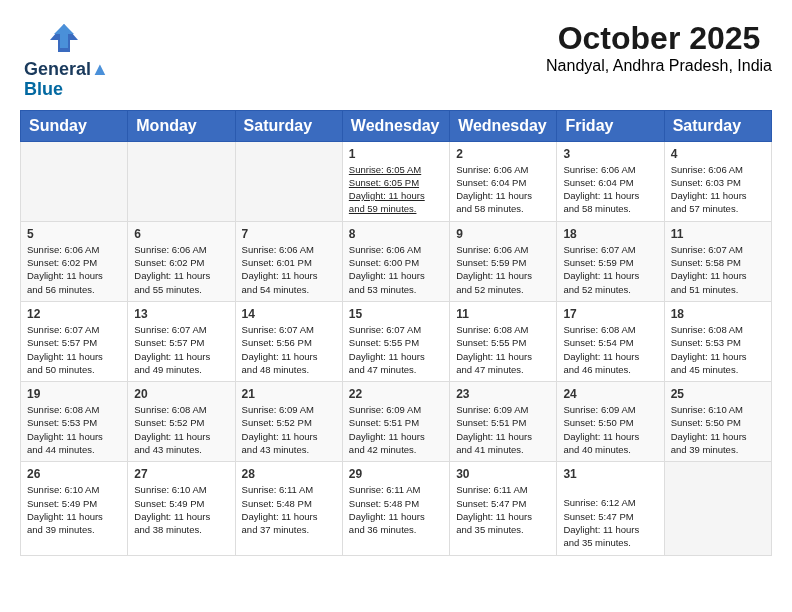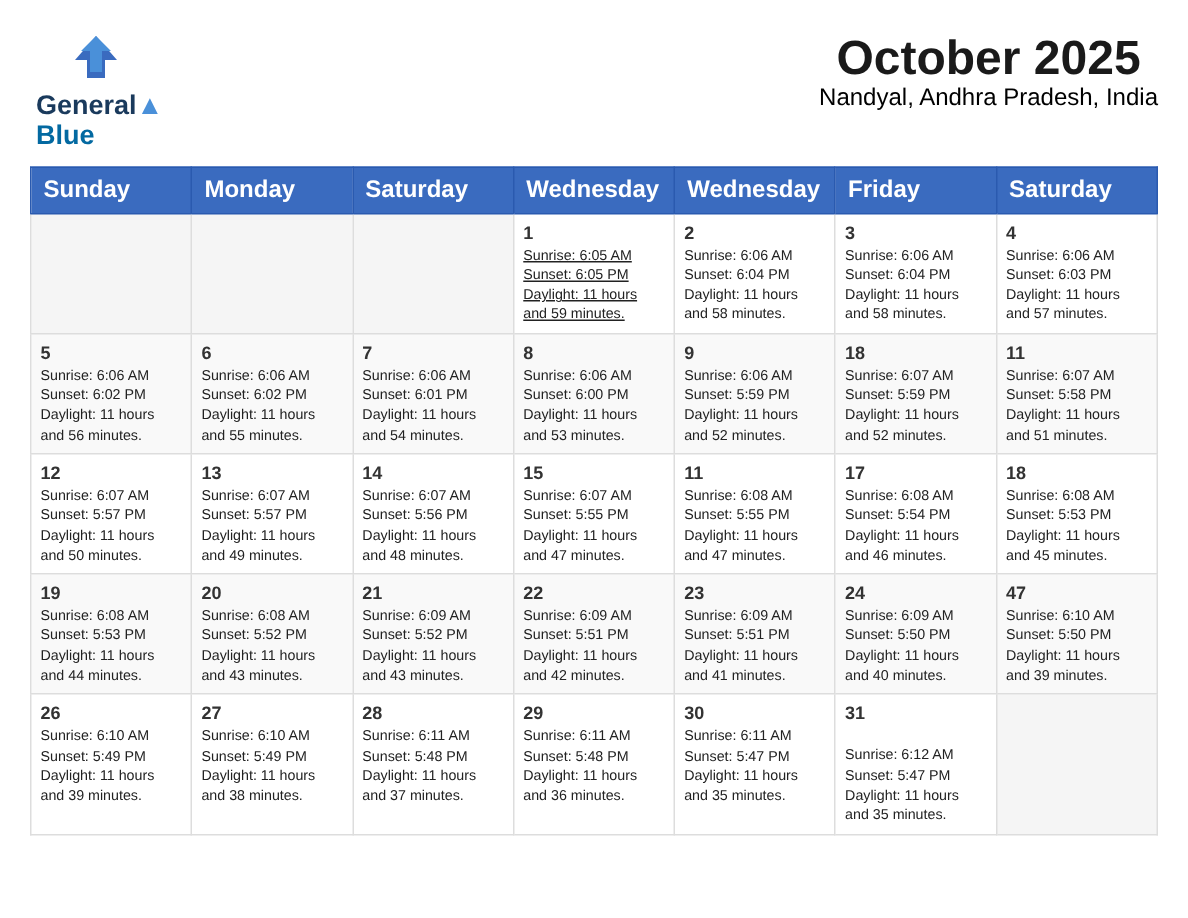--- a/index.html
+++ b/index.html
@@ -292,21 +292,21 @@
 and 41 minutes.</div>
         </td>
         <td>
           <span class="day-number">24</span>
           <div class="cell-content" style="white-space: pre-line;">Sunrise: 6:09 AM
 Sunset: 5:50 PM
 Daylight: 11 hours
 and 40 minutes.</div>
         </td>
         <td>
-          <span class="day-number">47</span>
+          <span class="day-number">25</span>
           <div class="cell-content" style="white-space: pre-line;">Sunrise: 6:10 AM
 Sunset: 5:50 PM
 Daylight: 11 hours
 and 39 minutes.</div>
         </td>
       </tr>
       <tr>
         <td>
           <span class="day-number">26</span>
           <div class="cell-content" style="white-space: pre-line;">Sunrise: 6:10 AM

